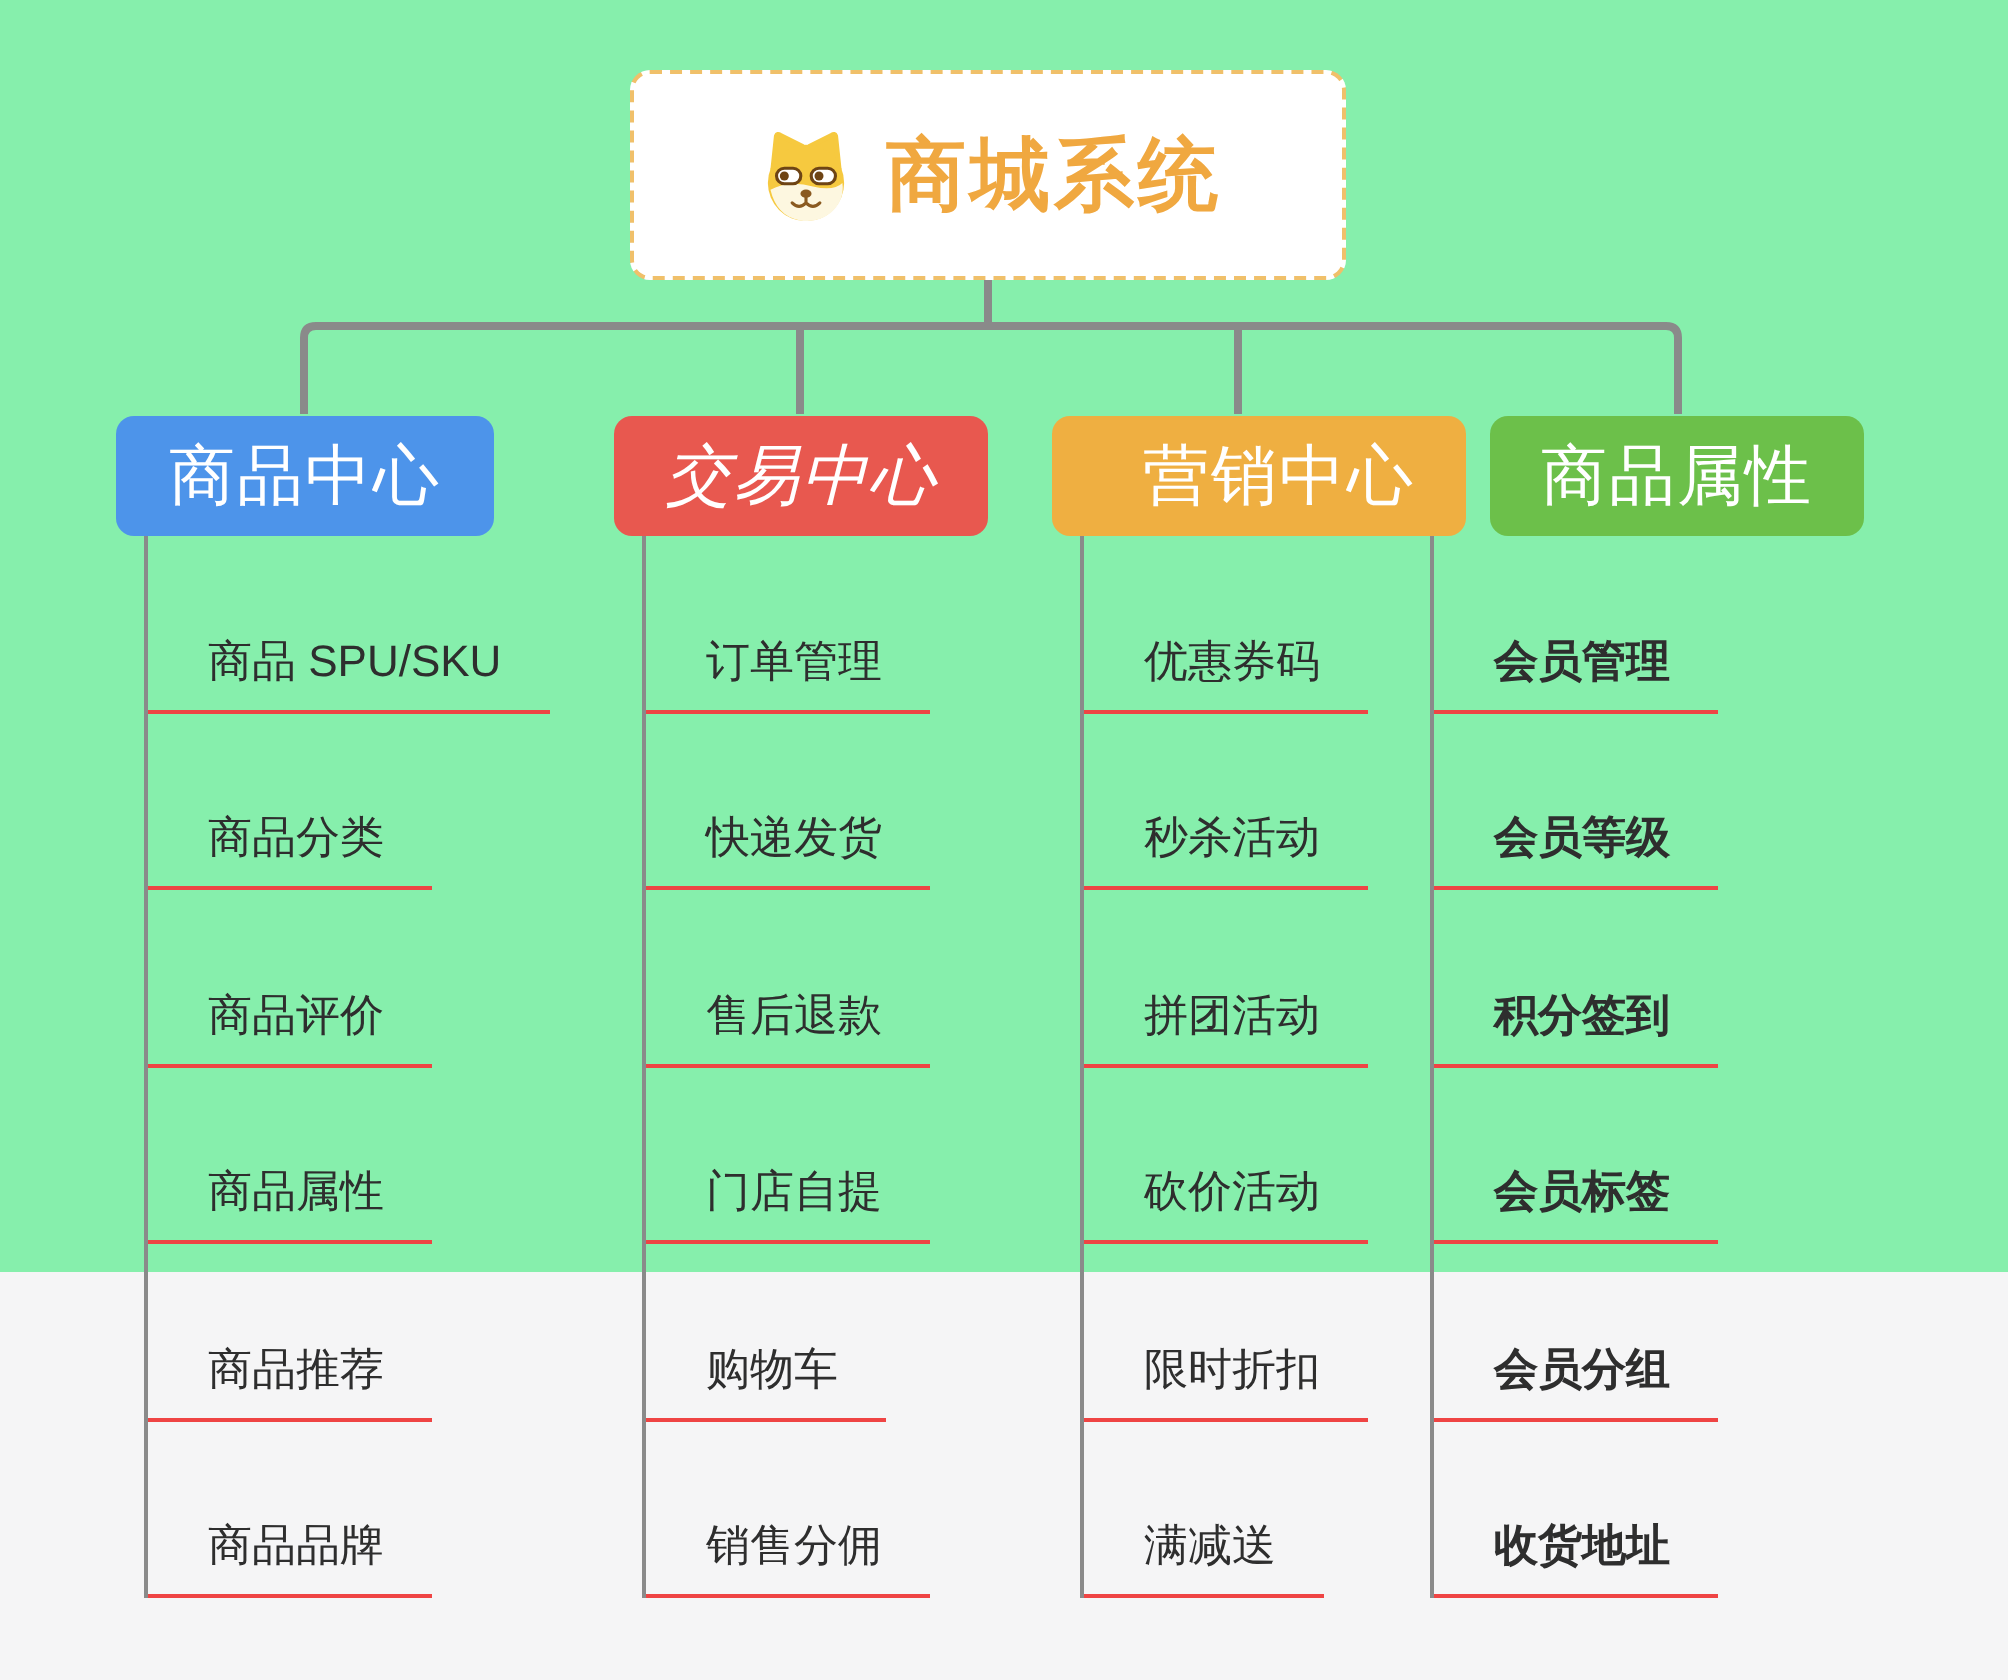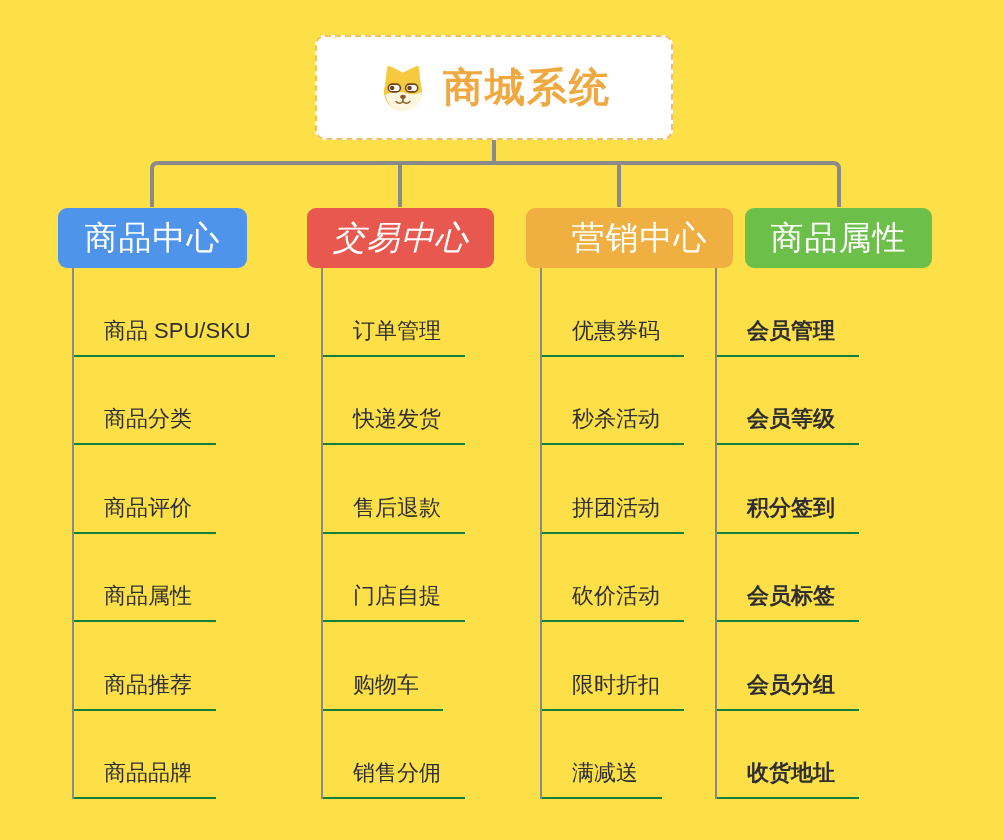--- a/index.html
+++ b/index.html
@@ -1,21 +1,21 @@
 <!DOCTYPE html>
 <html><head>
 <meta charset="utf-8">
 <style>
   html,body{margin:0;padding:0;}
   body{
     background:#f5f5f6;
     font-family:"Liberation Sans","DejaVu Sans",sans-serif;
     width:1004px;height:840px;overflow:hidden;
   }
-  .canvas{position:relative;width:1004px;height:840px;background:#fde047;}
+  .canvas{position:relative;width:1004px;height:636px;background:#86efac;}
 
   
   .connectors{position:absolute;left:0;top:0;width:1004px;height:840px;z-index:0;}
 
   
   .root-node{
     position:absolute;left:315px;top:35px;width:358px;height:105px;
     background:#ffffff;border:2px dashed #f0c06a;border-radius:10px;
     box-sizing:border-box;display:flex;align-items:center;justify-content:center;
     gap:14px;z-index:2;
@@ -42,21 +42,21 @@
   .col-product  {left:72px;}
   .col-trade    {left:321px;}
   .col-marketing{left:540px;}
   .col-member   {left:715px;font-weight:bold;}
 
   .item{height:88.5px;display:flex;align-items:flex-end;}
   .item-label{
     display:inline-block;white-space:nowrap;
     font-size:22px;color:#2e2e2e;
     padding:0 24px 9px 30px;
-    border-bottom:2px solid #15803d;
+    border-bottom:2px solid #ef4444;
   }
 </style>
 </head>
 <body>
 
 <div class="canvas">
 
   <svg class="connectors" width="1004" height="840" viewBox="0 0 1004 840" aria-hidden="true">
     <g stroke="#8a8a8a" stroke-width="4" fill="none">
 

